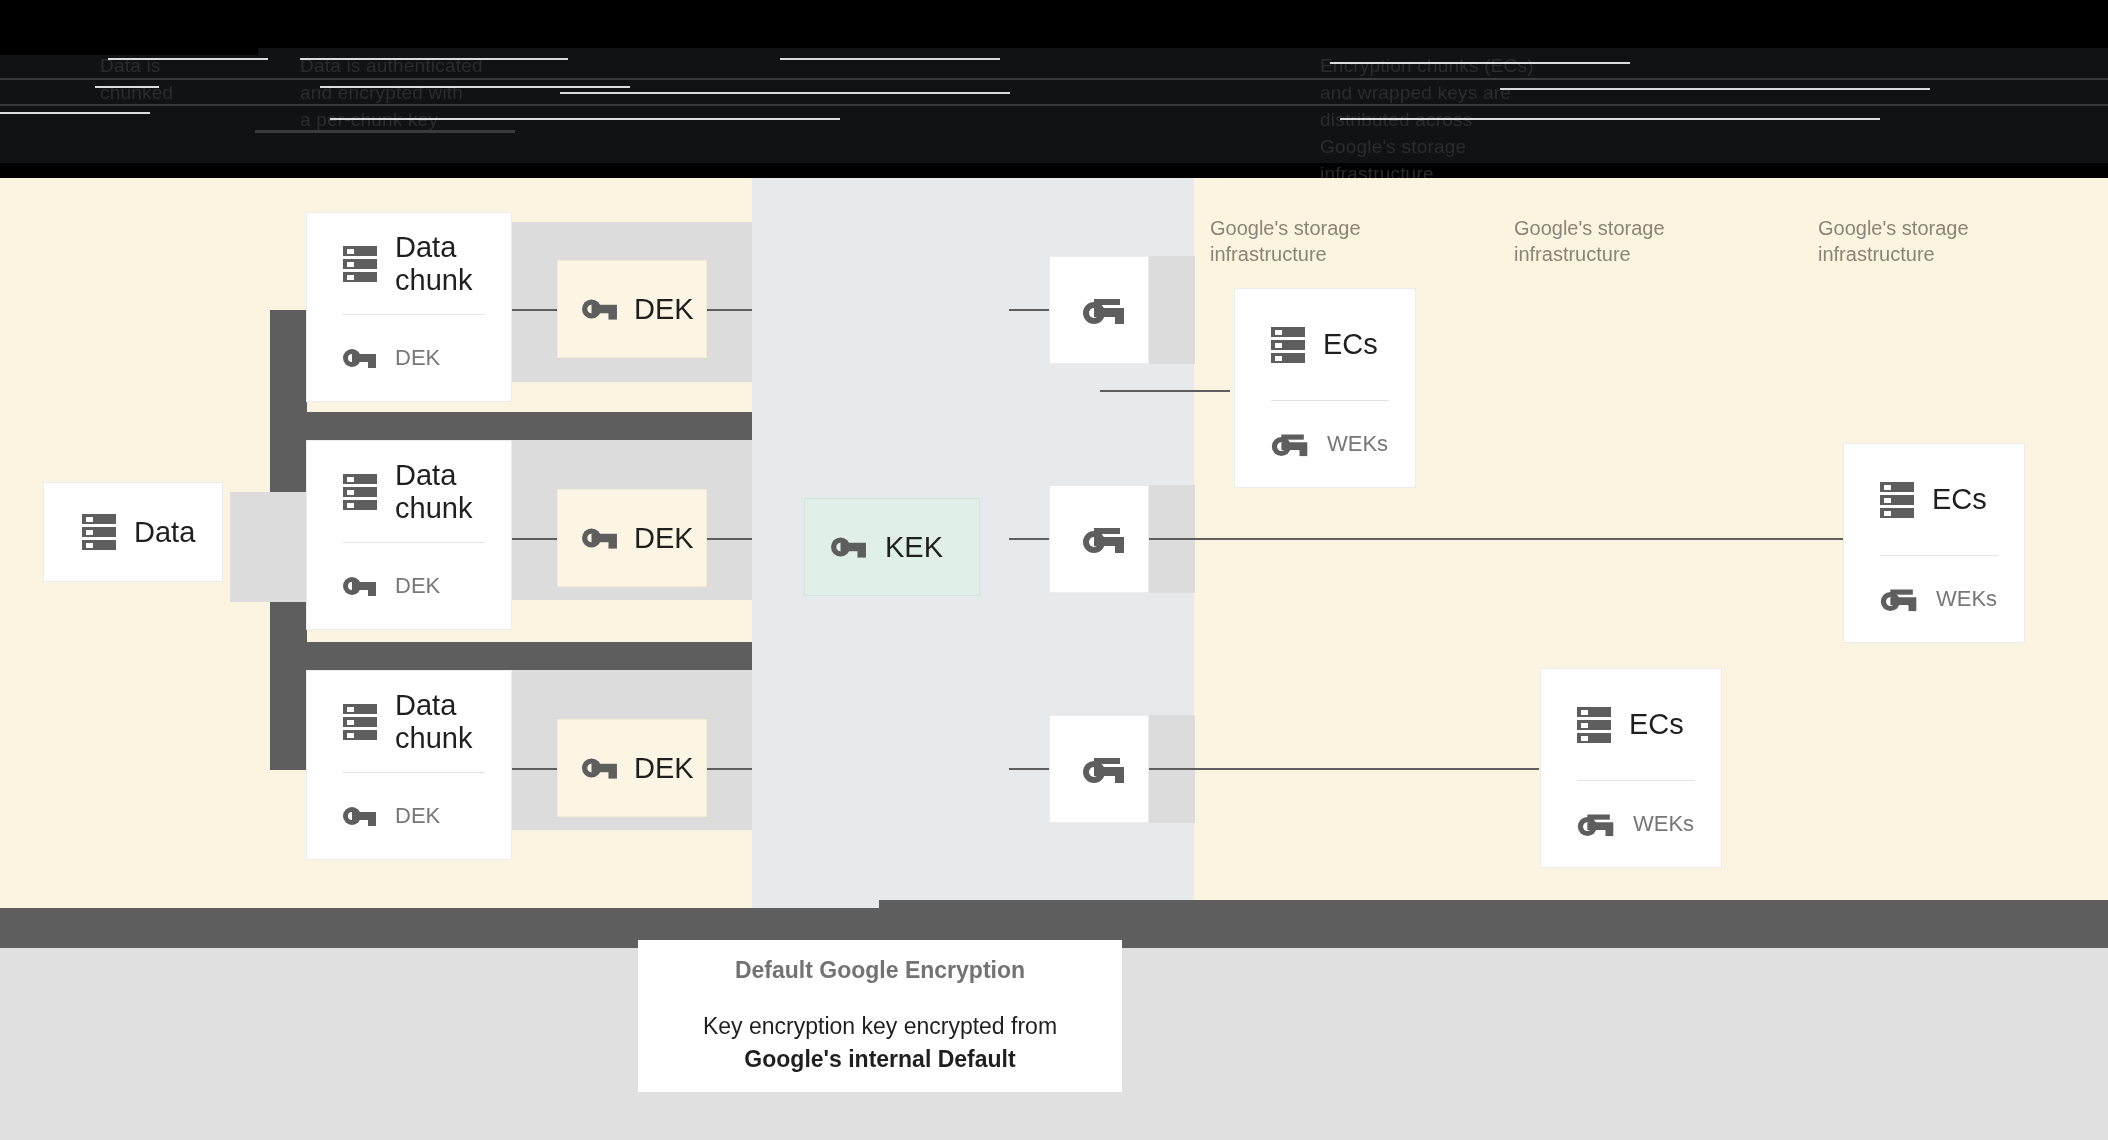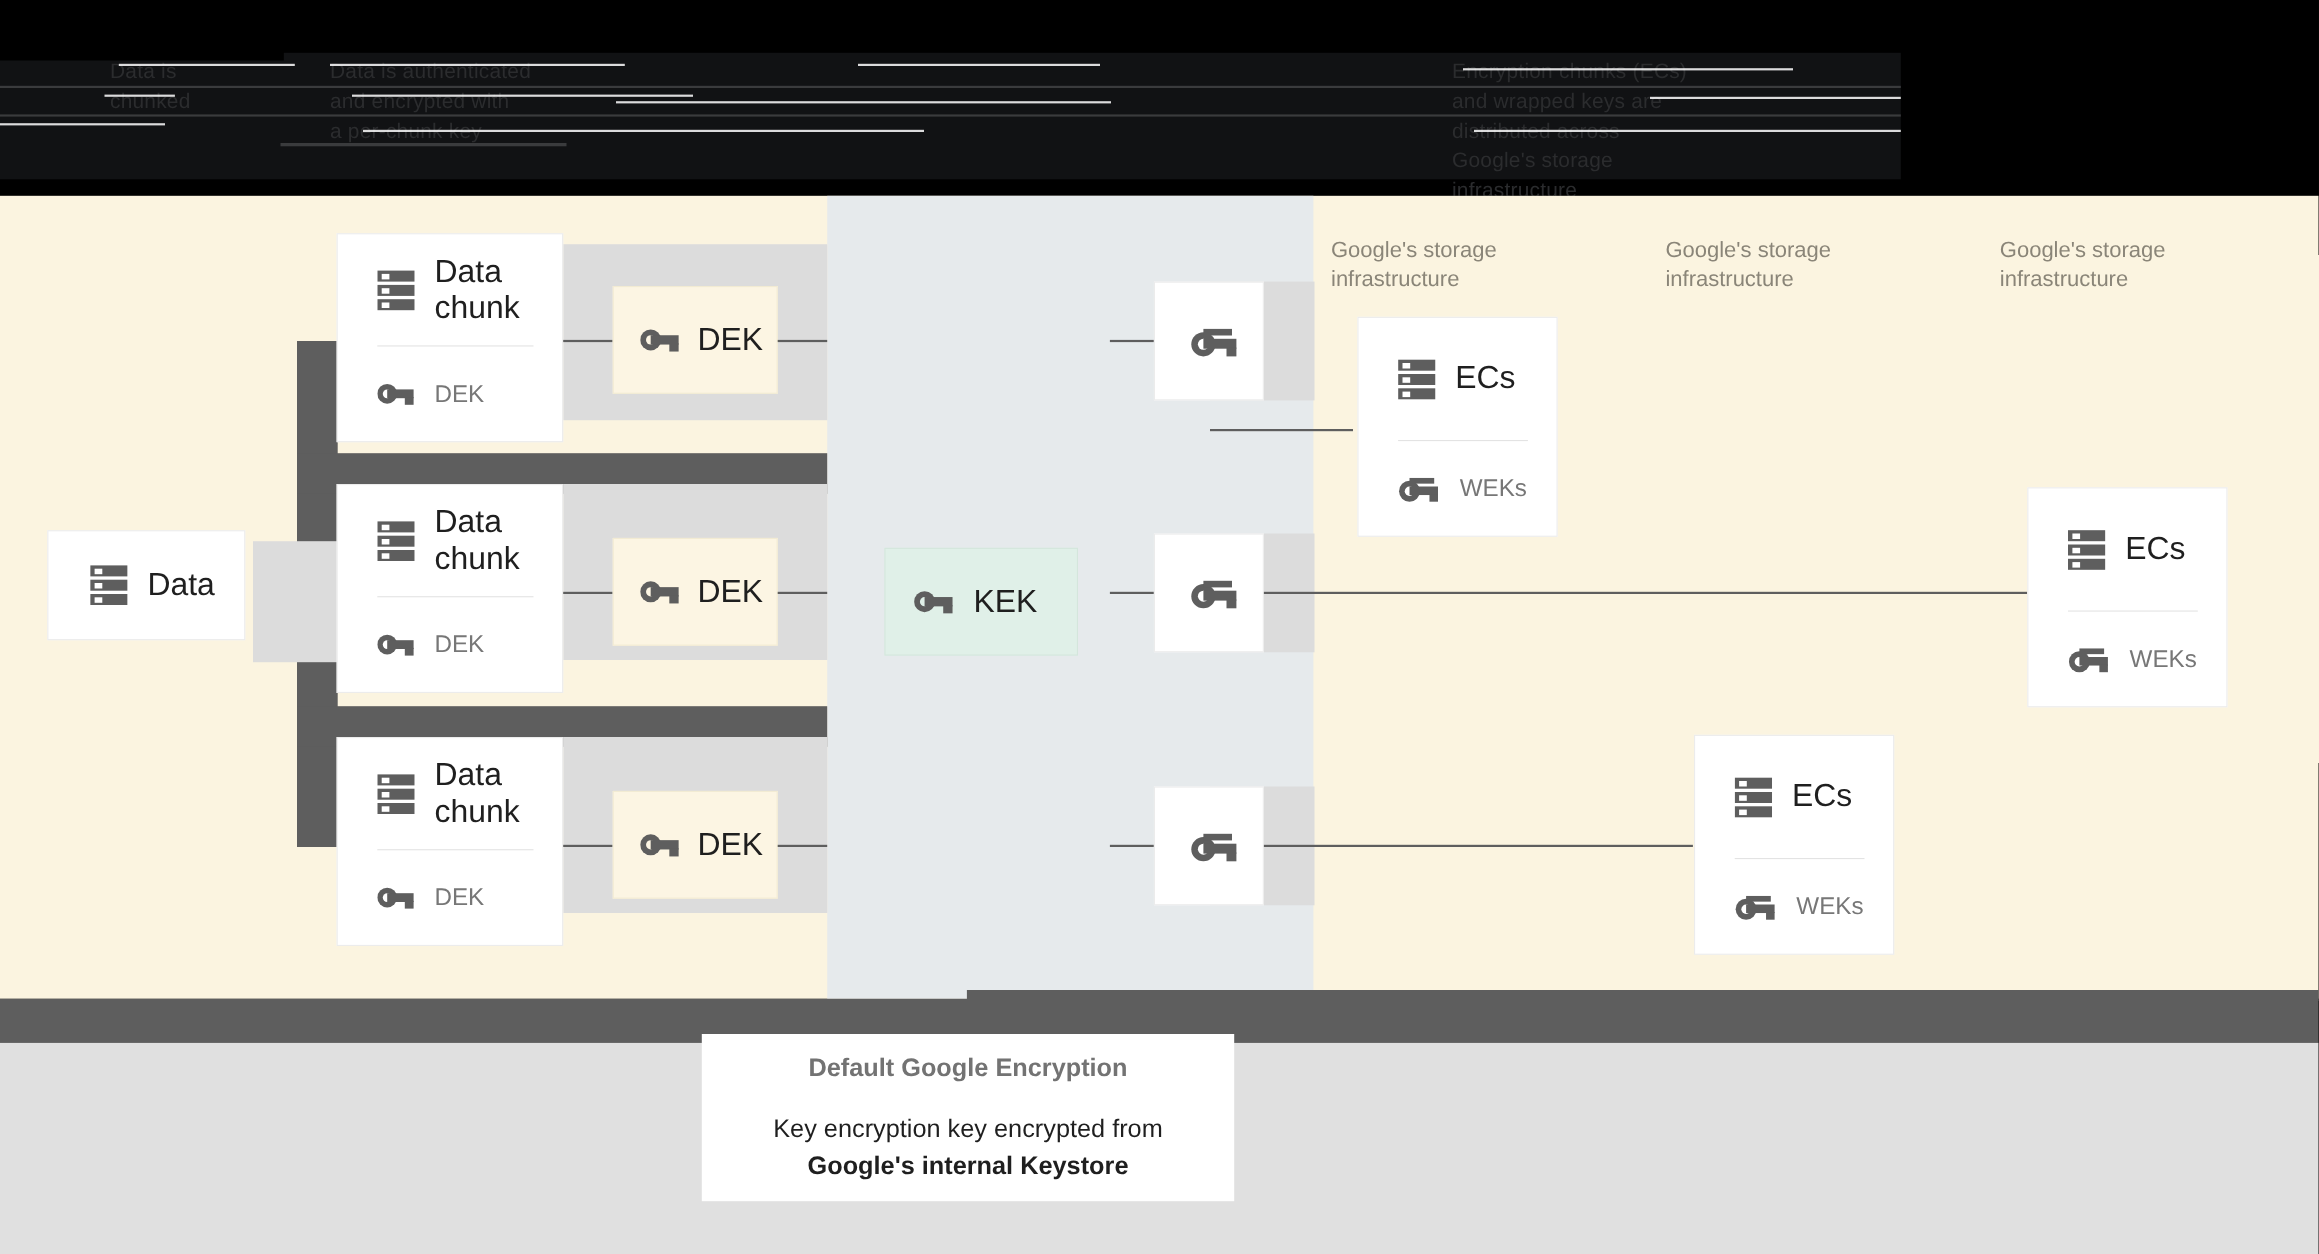--- a/index.html
+++ b/index.html
@@ -8,21 +8,21 @@
 
   #stage{
     position:relative;
     width:2108px;height:1140px;
     background:#000;
     overflow:hidden;
   }
 
   
   .header-strip{
-    position:absolute;left:0;top:0;width:1728px;height:178px;
+    position:absolute;left:0;top:0;width:2108px;height:178px;
     background:#000;
     overflow:hidden;
   }
   .header-dark-band{
     position:absolute;left:0;top:48px;width:2108px;height:115px;
     background:#111214;
   }
   .header-notch{
     position:absolute;left:0;top:0;width:258px;height:55px;background:#000;
   }
@@ -451,17 +451,17 @@
         <rect x="33" y="21" width="9" height="8" fill="#5e5e5e"></rect>
       </svg>
       <span class="lbl-sub">WEKs</span>
     </div>
   </div>
 
   <div class="caption">
     <div class="t1">Default Google Encryption</div>
     <div class="t2">
       <span>Key encryption key encrypted from</span><br>
-      <b>Google's internal Keystore</b>
+      <b>Google's internal Default</b>
     </div>
   </div>
 
 </div>
 
 </body></html>

